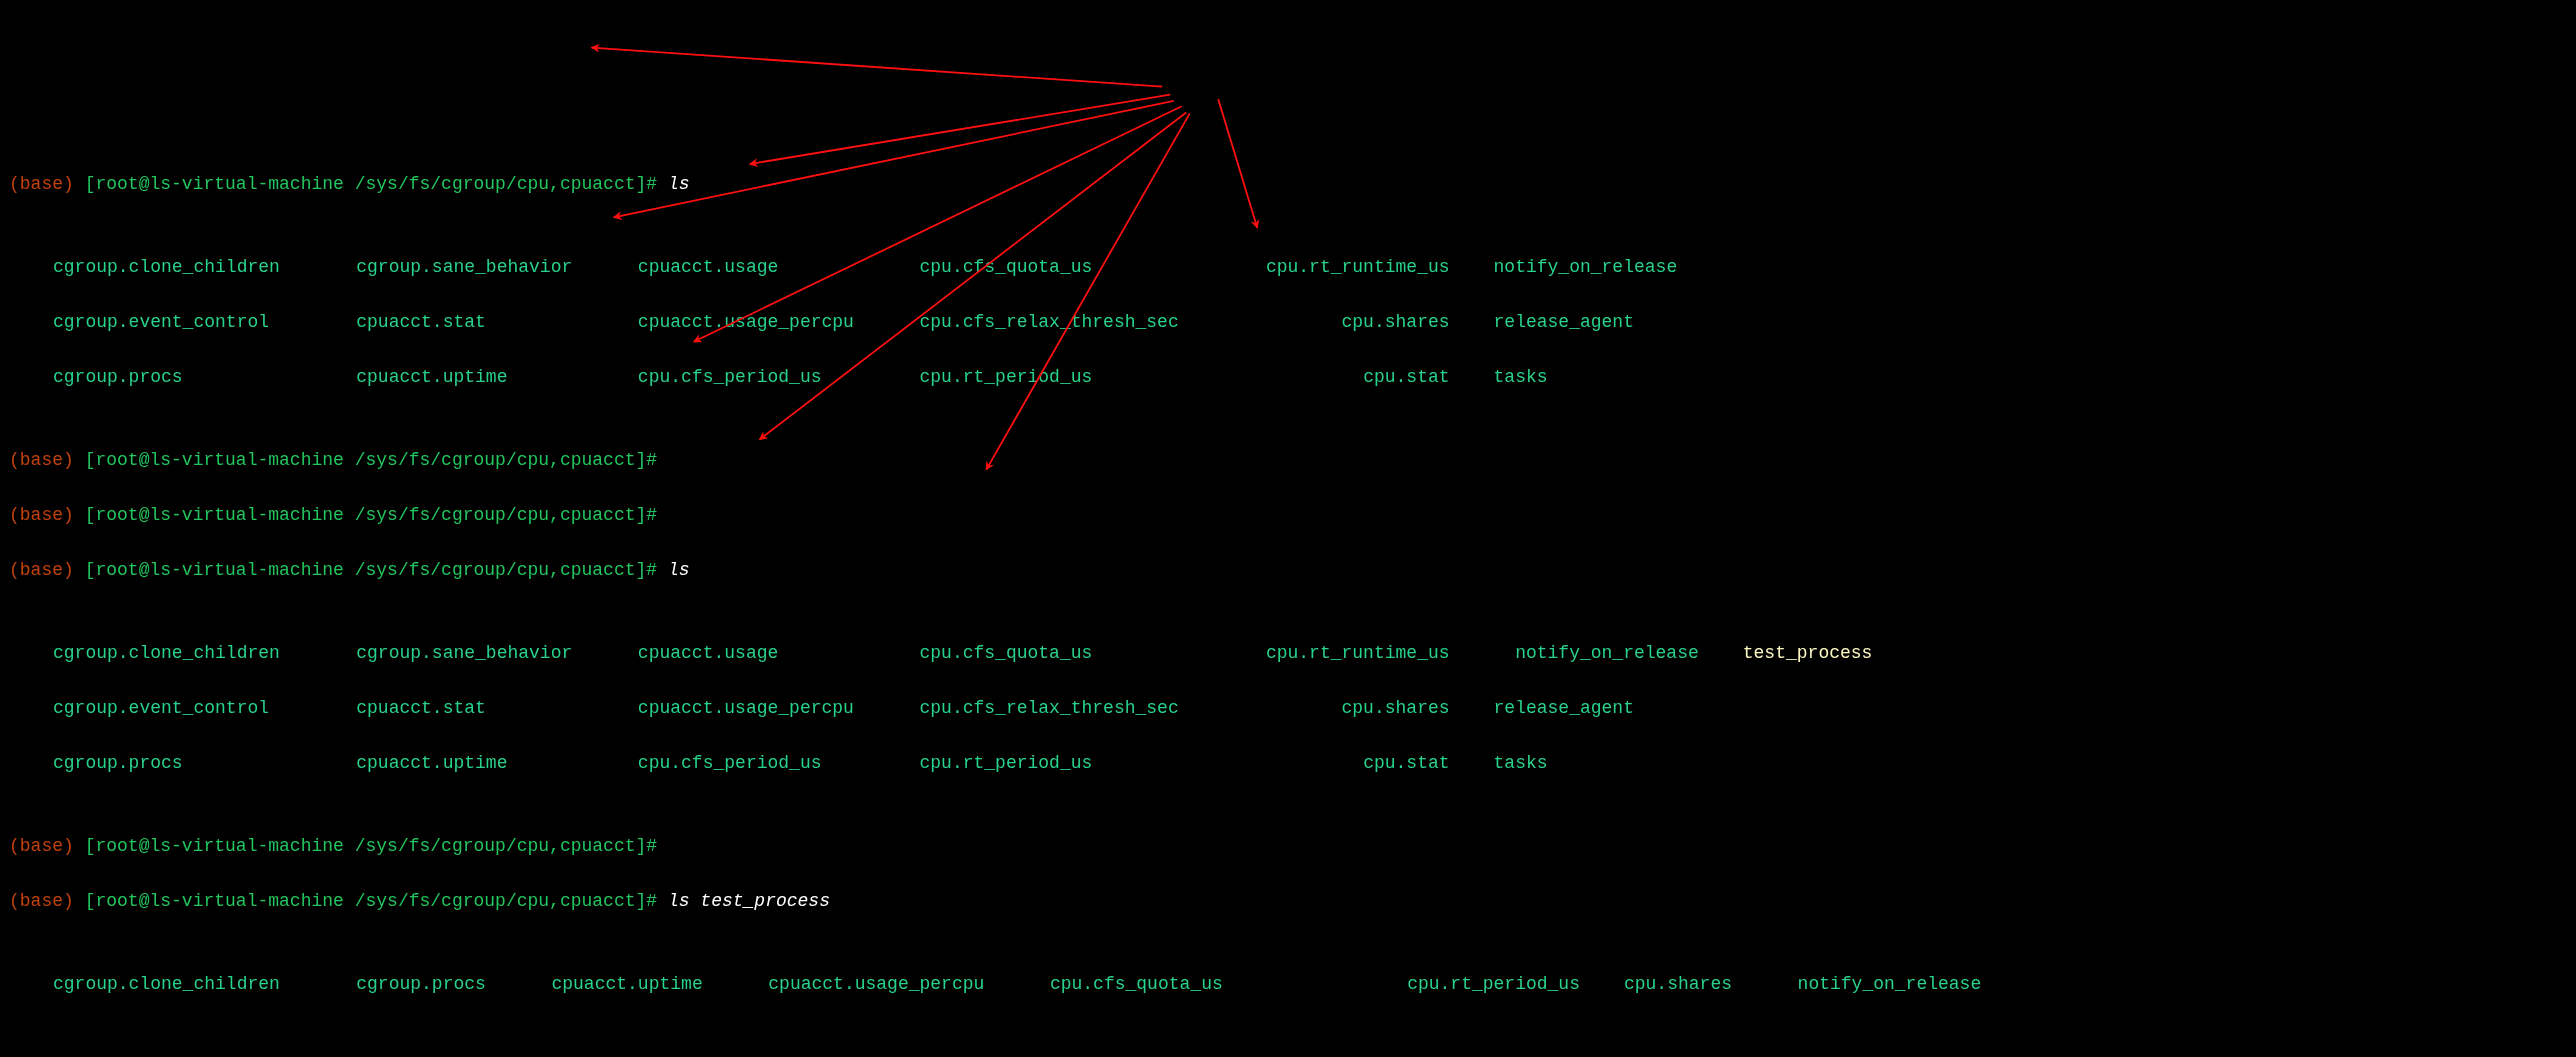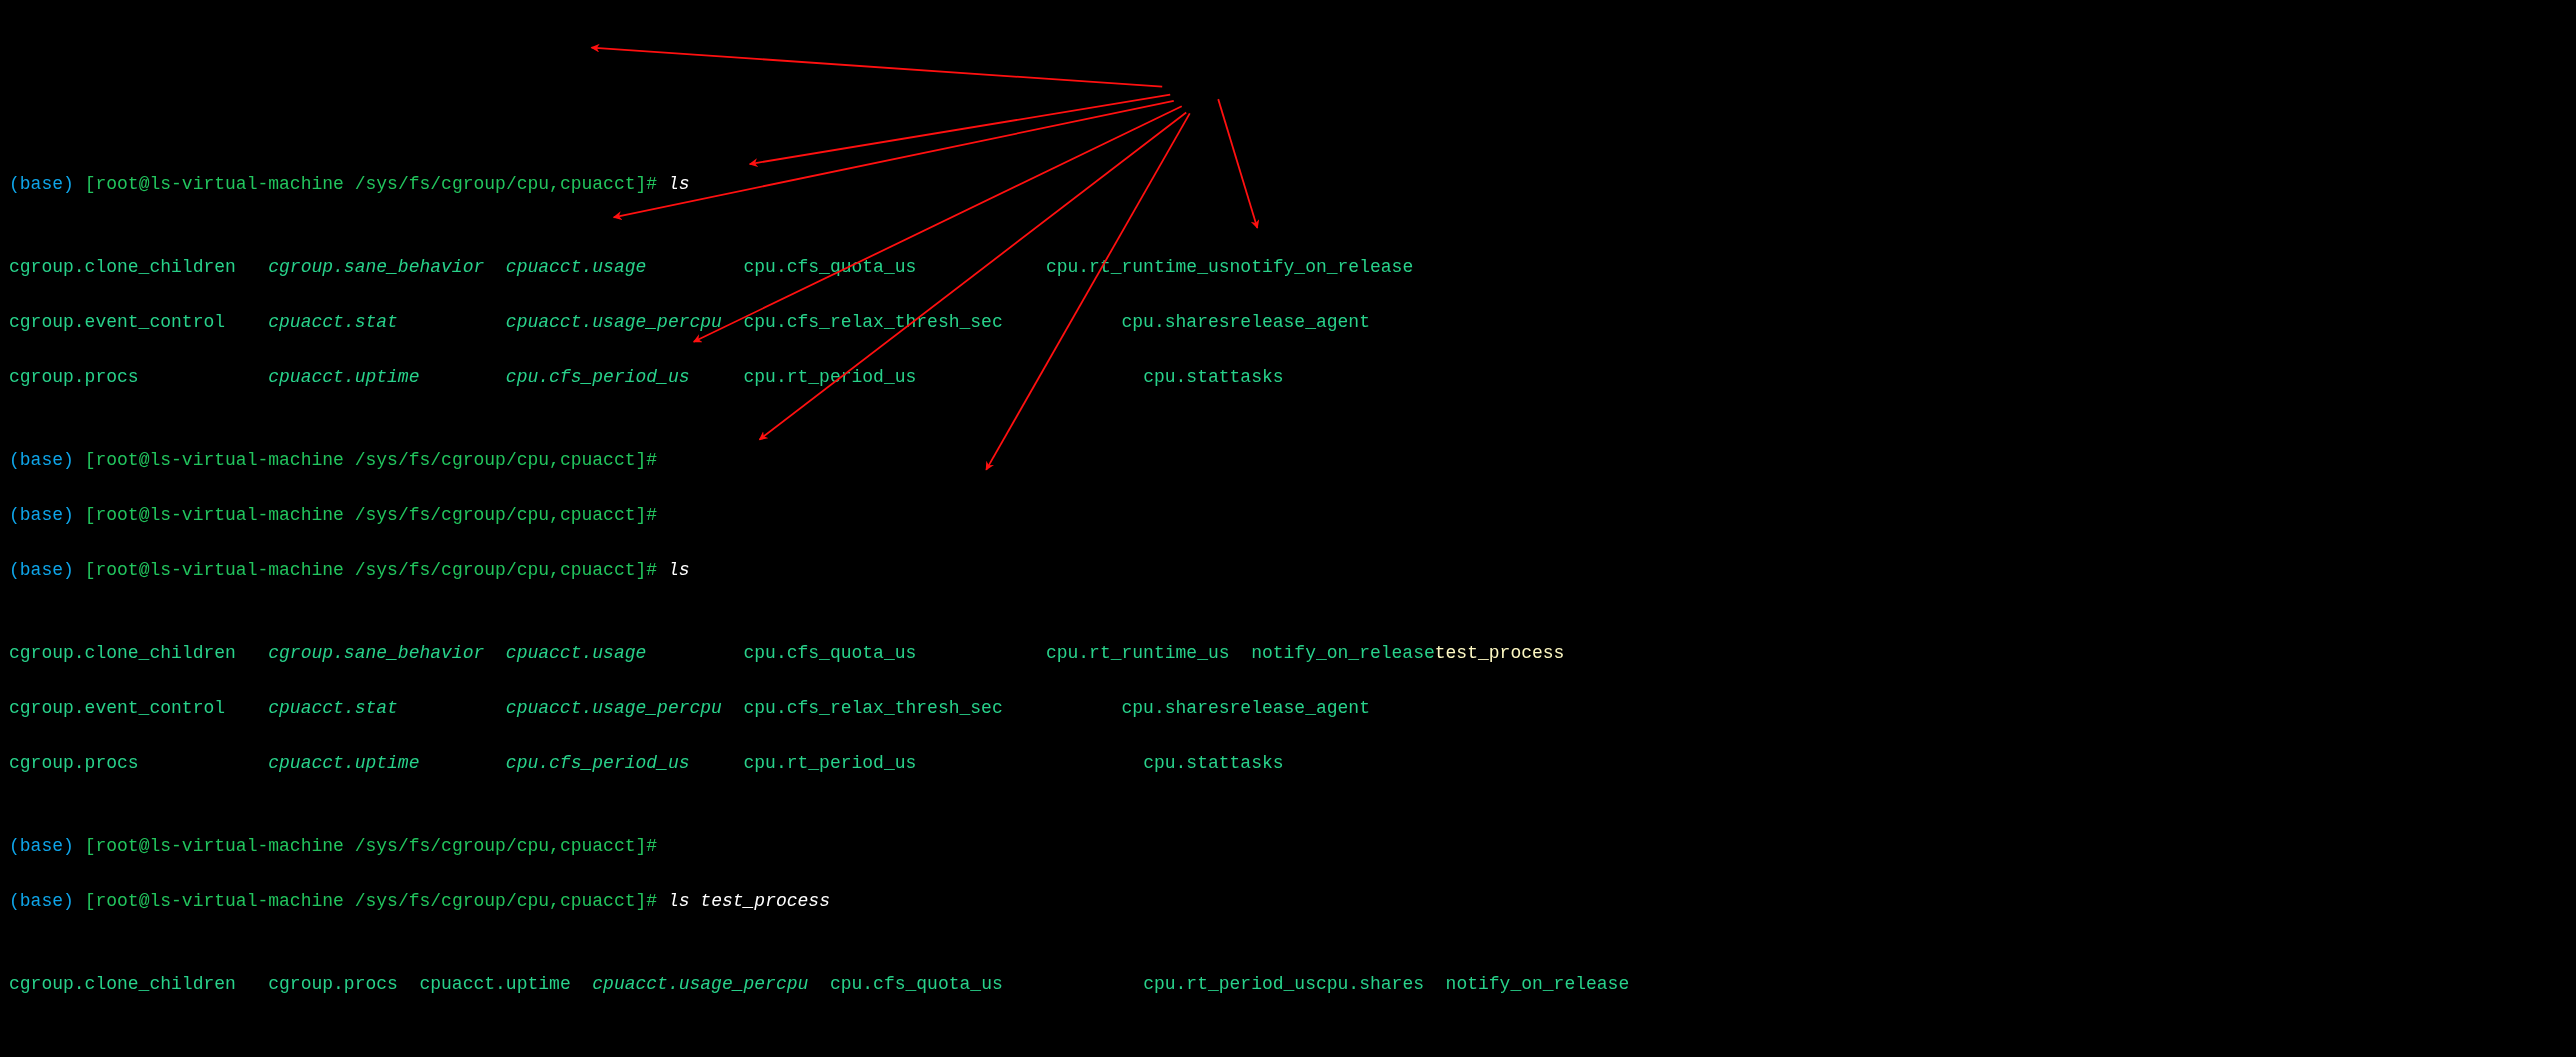--- a/index.html
+++ b/index.html
@@ -15,27 +15,27 @@
     overflow: hidden;
     position: relative;
     white-space: pre;
   }
   .terminal {
     padding-left: 9px;
     padding-top: 5.3px;
     position: relative;
   }
   .line { display: block; }
-  .prompt-base { color: #0ea5e9; }
+  .prompt-base { color: #c2410c; }
   .prompt-main { color: #22c55e; }
   .cmd { color: #ffffff; font-style: italic; }
   .file { color: #28d28b; }
   .dir { color: #fef9c3; }
-  .cell { display: inline-block; }
-  .unit-22 { width: 22ch; font-style: italic; }
+  .cell { display: inline-block; margin-left: 44px; }
+  .unit-22 { width: 22ch; }
   .unit-12 { width: 12ch; }
   .unit-14 { width: 14ch; }
   .unit-16 { width: 16ch; }
   .unit-26 { width: 26ch; }
   .unit-24 { width: 24ch; }
   .unit-19 { width: 19ch; text-align: right; }
   svg.arrows {
     position: absolute;
     left: 0;
     top: 0;

